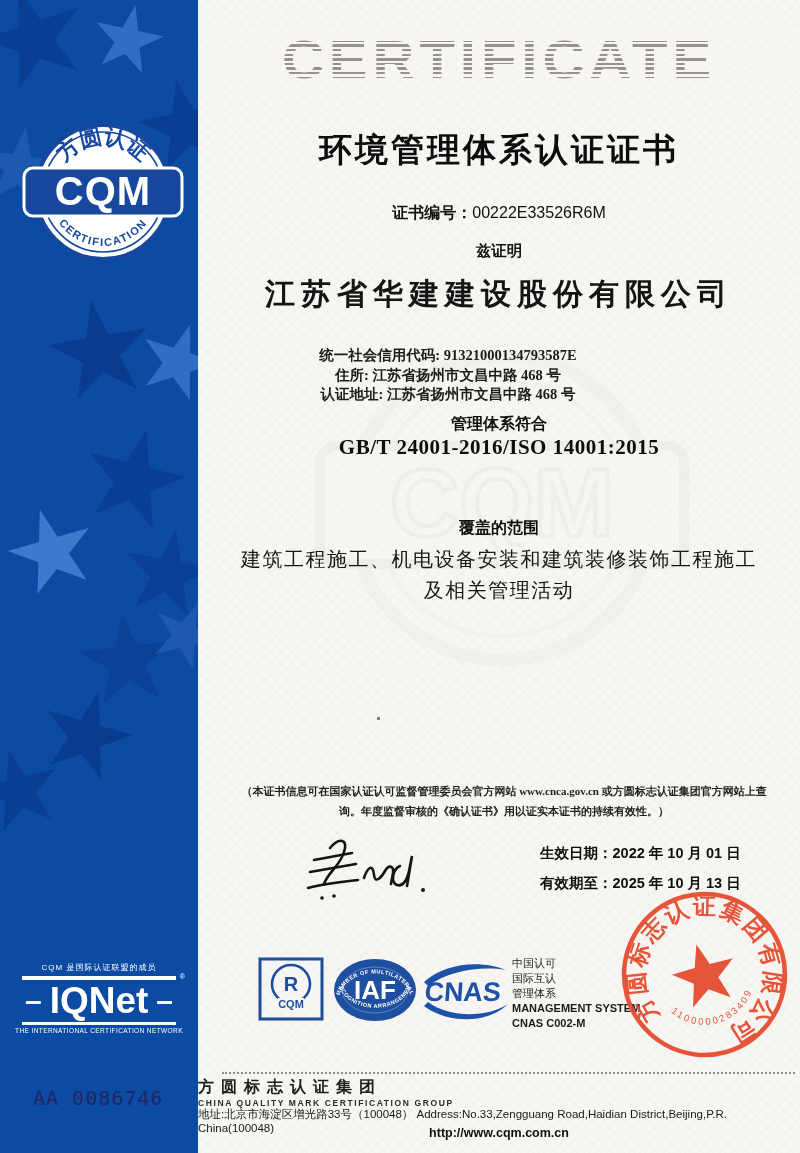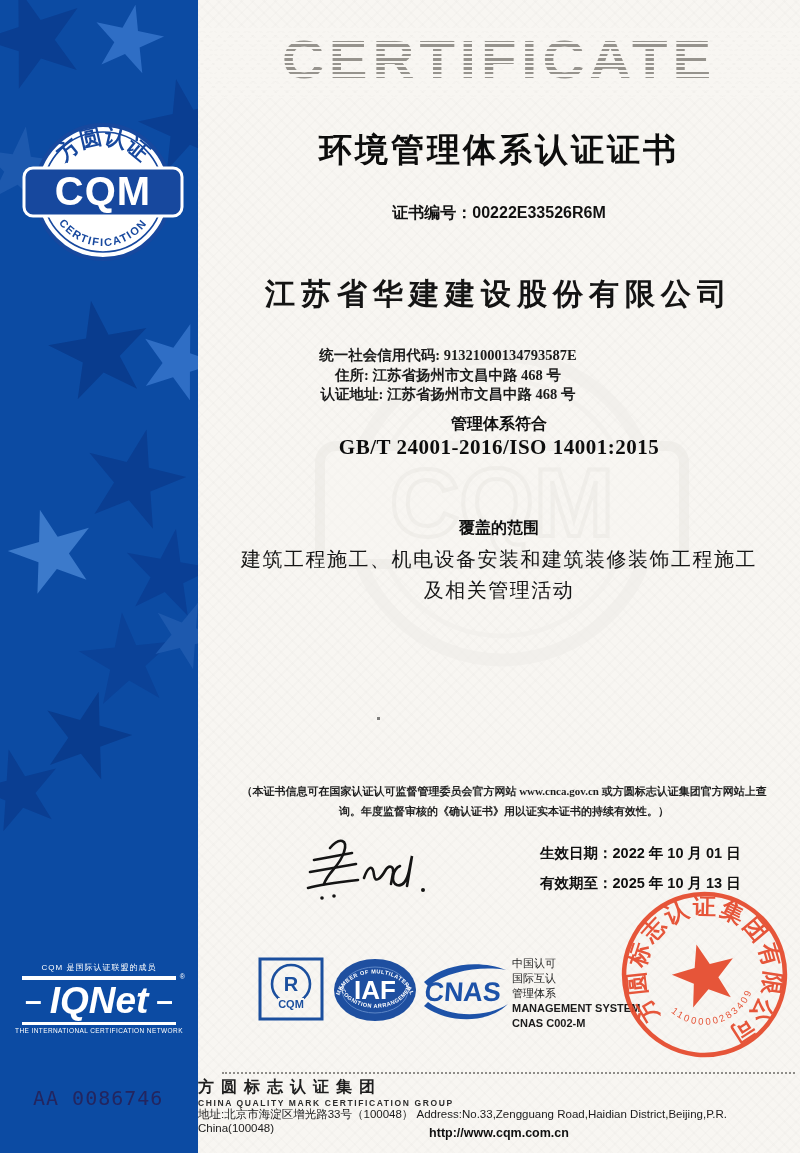--- a/index.html
+++ b/index.html
@@ -10,36 +10,36 @@
   
   .sidebar{position:absolute;left:0;top:0;width:198px;height:1153px;background:#0c4ba3;overflow:hidden;}
   .star{position:absolute;clip-path:polygon(50% 0%,61% 35%,98% 35%,68% 57%,79% 91%,50% 70%,21% 91%,32% 57%,2% 35%,39% 35%);aspect-ratio:1;}
   .cqm-emblem{position:absolute;left:22px;top:108px;}
   .iqnet{position:absolute;left:8px;top:962px;width:182px;text-align:center;color:#fff;}
   .iqnet .member{font-size:8px;letter-spacing:1px;white-space:nowrap;}
   .iqnet .bar{height:4px;background:#fff;margin:3px 14px 0 14px;position:relative;}
   .iqnet .reg{position:absolute;right:-9px;top:-3px;font-size:7px;}
   .iqnet .name-row{display:flex;align-items:center;justify-content:center;gap:8px;margin-top:0px;}
   .iqnet .dash{font-size:30px;font-weight:bold;line-height:30px;}
-  .iqnet .name{font-size:37px;font-weight:bold;letter-spacing:0px;line-height:42px;font-family:"Liberation Sans",sans-serif;font-style:italic;}
+  .iqnet .name{font-size:37px;font-weight:bold;letter-spacing:0px;line-height:42px;font-family:"Liberation Sans",sans-serif;}
   .iqnet .bar2{height:3px;background:#fff;margin:0 14px 2px 14px;}
   .iqnet .tagline{font-size:6.5px;letter-spacing:.4px;white-space:nowrap;}
   .serial{position:absolute;left:33px;top:1086px;font-family:"DejaVu Sans Mono",monospace;
           font-size:20px;letter-spacing:1px;color:#23255f;}
   
   .cert-watermark{position:absolute;left:198px;top:26px;width:602px;text-align:center;
       font-size:58px;font-weight:bold;letter-spacing:5px;color:#96938d;
       transform:scaleY(0.92);font-family:"Liberation Sans",sans-serif;}
   .stripe-overlay{position:absolute;left:198px;top:26px;width:602px;height:72px;
       background:repeating-linear-gradient(180deg,transparent 0 2.4px,#f8f6f2 2.4px 4.6px);pointer-events:none;}
   .doc-title{position:absolute;left:198px;top:128px;width:602px;text-align:center;
       font-size:33px;font-weight:bold;letter-spacing:3px;color:#0d0d0d;}
   .cert-no{position:absolute;left:198px;top:203px;width:602px;text-align:center;font-size:16px;color:#111;}
   .cert-no .lbl{font-weight:bold;font-family:"Liberation Serif",serif;}
-  .cert-no .val{font-weight:700;}
+  .cert-no .val{font-weight:400;}
   
   .attest{position:absolute;left:198px;top:241px;width:602px;text-align:center;
       font-size:15.5px;font-weight:bold;color:#151515;font-family:"Liberation Serif",serif;}
   .company{position:absolute;left:198px;top:274px;width:602px;text-align:center;
       font-size:30px;font-weight:600;letter-spacing:6px;color:#141414;font-family:"Liberation Serif",serif;}
   .detail-line{position:absolute;left:198px;width:500px;text-align:center;font-size:14.5px;
       font-weight:bold;color:#1c1c1c;font-family:"Liberation Serif",serif;}
   .conform{position:absolute;left:198px;top:414px;width:602px;text-align:center;font-size:16px;font-weight:bold;color:#0f0f0f;}
   .standard{position:absolute;left:198px;top:435px;width:602px;text-align:center;
       font-size:21px;font-weight:bold;letter-spacing:.5px;color:#0d0d0d;font-family:"Liberation Serif",serif;}
@@ -132,20 +132,21 @@
     <div class="serial">AA 0086746</div>
   </div>
 
   <div class="cert-watermark">CERTIFICATE</div>
   <div class="stripe-overlay"></div>
   <div class="doc-title">环境管理体系认证证书</div>
   <div class="cert-no">
     <span class="lbl">证书编号：</span><span class="val">00222E33526R6M</span>
   </div>
 
+  <div class="attest">兹证明</div>
   <div class="company">江苏省华建建设股份有限公司</div>
   <div class="detail-line" style="top:346px">统一社会信用代码: 91321000134793587E</div>
   <div class="detail-line" style="top:366px">住所: 江苏省扬州市文昌中路 468 号</div>
   <div class="detail-line" style="top:385px">认证地址: 江苏省扬州市文昌中路 468 号</div>
   <div class="conform">管理体系符合</div>
   <div class="standard">GB/T 24001-2016/ISO 14001:2015</div>
   <div class="scope-label">覆盖的范围</div>
   <div class="scope1">建筑工程施工、机电设备安装和建筑装修装饰工程施工</div>
   <div class="scope2">及相关管理活动</div>
   <div class="speck"></div>

